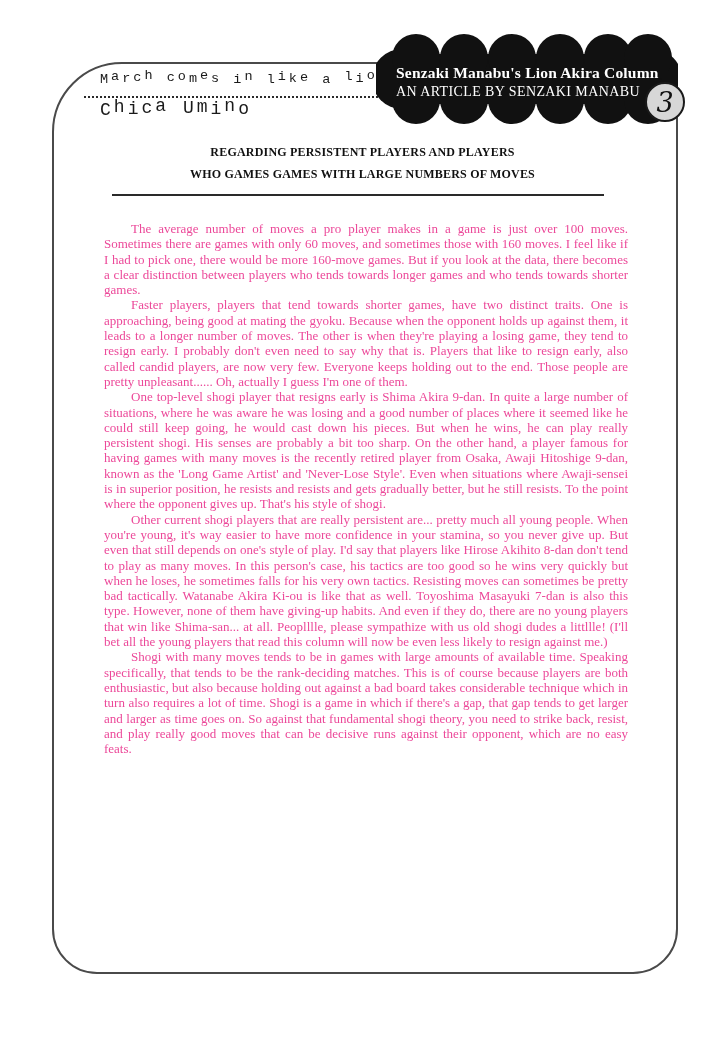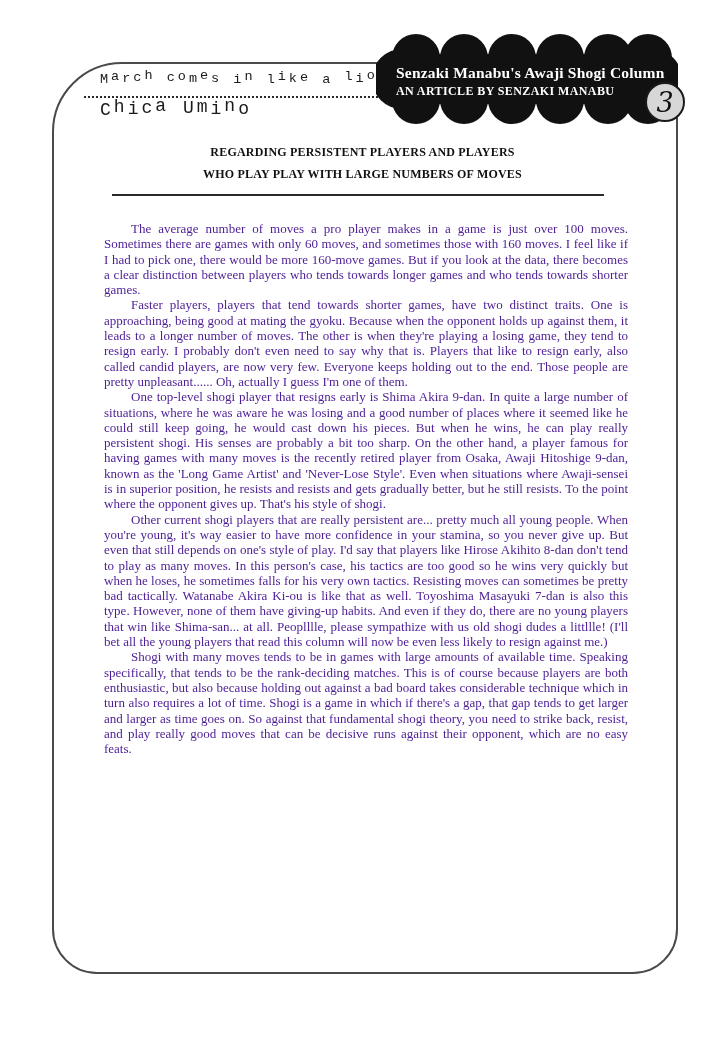--- a/index.html
+++ b/index.html
@@ -28,21 +28,21 @@
     font-size:18px;letter-spacing:3px;color:#1a1a1a;white-space:pre;
     margin-top:13px;
   }
   .cloud-badge{position:absolute;left:376px;top:32px;width:302px;height:94px;z-index:4;}
   .badge-text{position:absolute;left:396px;top:64px;width:260px;z-index:5;color:#ffffff;}
   .badge-title{
     font-family:"Liberation Serif", serif;font-size:15.5px;font-weight:600;
     white-space:nowrap;letter-spacing:0.2px;
   }
   .badge-subtitle{
-    font-family:"Liberation Serif", serif;font-size:12px;font-weight:700;
+    font-family:"Liberation Serif", serif;font-size:14px;font-weight:400;
     white-space:nowrap;letter-spacing:0.4px;margin-top:2px;
   }
   .number-badge{
     position:absolute;left:645px;top:82px;width:40px;height:40px;z-index:6;
     background:#d7d7d7;border:2px solid #1a1a1a;border-radius:50%;
     display:flex;align-items:center;justify-content:center;
     font-family:"DejaVu Serif", serif;font-style:italic;font-size:27px;color:#111;
     box-sizing:border-box;
   }
   .article-title{
@@ -53,21 +53,21 @@
   }
   .title-rule{
     position:absolute;left:112px;top:194px;width:492px;height:2px;
     background:#2a2a2a;z-index:3;
   }
   .article-body{
     position:absolute;left:104px;top:221px;width:524px;z-index:3;
   }
   .article-body p{
     margin:0;font-size:13px;line-height:15.3px;text-align:justify;
-    text-indent:27px;color:#4c1d95;
+    text-indent:27px;color:#ec4899;
   }
 </style>
 </head>
 <body>
 
 <div class="page-border"></div>
 
 <div class="series-block">
   <div class="series-title jitter"><span style="display: inline-block; transform: translateY(2px);">M</span><span style="display: inline-block; transform: translateY(-1px);">a</span><span style="display: inline-block; transform: translateY(1px);">r</span><span style="display: inline-block; transform: translateY(0px);">c</span><span style="display: inline-block; transform: translateY(-2px);">h</span><span style="display: inline-block; transform: translateY(2px);"> </span><span style="display: inline-block; transform: translateY(0px);">c</span><span style="display: inline-block; transform: translateY(-1px);">o</span><span style="display: inline-block; transform: translateY(1px);">m</span><span style="display: inline-block; transform: translateY(-2px);">e</span><span style="display: inline-block; transform: translateY(1px);">s</span><span style="display: inline-block; transform: translateY(0px);"> </span><span style="display: inline-block; transform: translateY(2px);">i</span><span style="display: inline-block; transform: translateY(-1px);">n</span><span style="display: inline-block; transform: translateY(0px);"> </span><span style="display: inline-block; transform: translateY(2px);">l</span><span style="display: inline-block; transform: translateY(-1px);">i</span><span style="display: inline-block; transform: translateY(1px);">k</span><span style="display: inline-block; transform: translateY(0px);">e</span><span style="display: inline-block; transform: translateY(-2px);"> </span><span style="display: inline-block; transform: translateY(2px);">a</span><span style="display: inline-block; transform: translateY(0px);"> </span><span style="display: inline-block; transform: translateY(-1px);">l</span><span style="display: inline-block; transform: translateY(1px);">i</span><span style="display: inline-block; transform: translateY(-2px);">o</span><span style="display: inline-block; transform: translateY(1px);">n</span></div>
   <div class="author jitter"><span style="display: inline-block; transform: translateY(2px);">C</span><span style="display: inline-block; transform: translateY(-1px);">h</span><span style="display: inline-block; transform: translateY(1px);">i</span><span style="display: inline-block; transform: translateY(0px);">c</span><span style="display: inline-block; transform: translateY(-2px);">a</span><span style="display: inline-block; transform: translateY(2px);"> </span><span style="display: inline-block; transform: translateY(0px);">U</span><span style="display: inline-block; transform: translateY(-1px);">m</span><span style="display: inline-block; transform: translateY(1px);">i</span><span style="display: inline-block; transform: translateY(-2px);">n</span><span style="display: inline-block; transform: translateY(1px);">o</span></div>
@@ -88,31 +88,31 @@
     <circle cx="40" cy="68" r="24"></circle>
     <circle cx="88" cy="68" r="24"></circle>
     <circle cx="136" cy="68" r="24"></circle>
     <circle cx="184" cy="68" r="24"></circle>
     <circle cx="232" cy="68" r="24"></circle>
     <circle cx="272" cy="68" r="24"></circle>
   </g>
 </svg>
 
 <div class="badge-text">
-  <div class="badge-title">Senzaki Manabu's Awaji Shogi Column</div>
+  <div class="badge-title">Senzaki Manabu's Lion Akira Column</div>
   <div class="badge-subtitle">AN ARTICLE BY SENZAKI MANABU</div>
 </div>
 
 <div class="number-badge">
   <span>3</span>
 </div>
 
 <div class="article-title">
   <div>REGARDING PERSISTENT PLAYERS AND PLAYERS</div>
-  <div>WHO PLAY PLAY WITH LARGE NUMBERS OF MOVES</div>
+  <div>WHO GAMES GAMES WITH LARGE NUMBERS OF MOVES</div>
 </div>
 <div class="title-rule"></div>
 
 <div class="article-body">
   <p>The average number of moves a pro player makes in a game is just over 100 moves. Sometimes there are games with only 60 moves, and sometimes those with 160 moves. I feel like if I had to pick one, there would be more 160-move games. But if you look at the data, there becomes a clear distinction between players who tends towards longer games and who tends towards shorter games.</p>
   <p>Faster players, players that tend towards shorter games, have two distinct traits. One is approaching, being good at mating the gyoku. Because when the opponent holds up against them, it leads to a longer number of moves. The other is when they're playing a losing game, they tend to resign early. I probably don't even need to say why that is. Players that like to resign early, also called candid players, are now very few. Everyone keeps holding out to the end. Those people are pretty unpleasant...... Oh, actually I guess I'm one of them.</p>
   <p>One top-level shogi player that resigns early is Shima Akira 9-dan. In quite a large number of situations, where he was aware he was losing and a good number of places where it seemed like he could still keep going, he would cast down his pieces. But when he wins, he can play really persistent shogi. His senses are probably a bit too sharp. On the other hand, a player famous for having games with many moves is the recently retired player from Osaka, Awaji Hitoshige 9-dan, known as the 'Long Game Artist' and 'Never-Lose Style'. Even when situations where Awaji-sensei is in superior position, he resists and resists and gets gradually better, but he still resists. To the point where the opponent gives up. That's his style of shogi.</p>
   <p>Other current shogi players that are really persistent are... pretty much all young people. When you're young, it's way easier to have more confidence in your stamina, so you never give up. But even that still depends on one's style of play. I'd say that players like Hirose Akihito 8-dan don't tend to play as many moves. In this person's case, his tactics are too good so he wins very quickly but when he loses, he sometimes falls for his very own tactics. Resisting moves can sometimes be pretty bad tactically. Watanabe Akira Ki-ou is like that as well. Toyoshima Masayuki 7-dan is also this type. However, none of them have giving-up habits. And even if they do, there are no young players that win like Shima-san... at all. Peoplllle, please sympathize with us old shogi dudes a littllle! (I'll bet all the young players that read this column will now be even less likely to resign against me.)</p>
   <p>Shogi with many moves tends to be in games with large amounts of available time. Speaking specifically, that tends to be the rank-deciding matches. This is of course because players are both enthusiastic, but also because holding out against a bad board takes considerable technique which in turn also requires a lot of time. Shogi is a game in which if there's a gap, that gap tends to get larger and larger as time goes on. So against that fundamental shogi theory, you need to strike back, resist, and play really good moves that can be decisive runs against their opponent, which are no easy feats.</p>
 </div>

